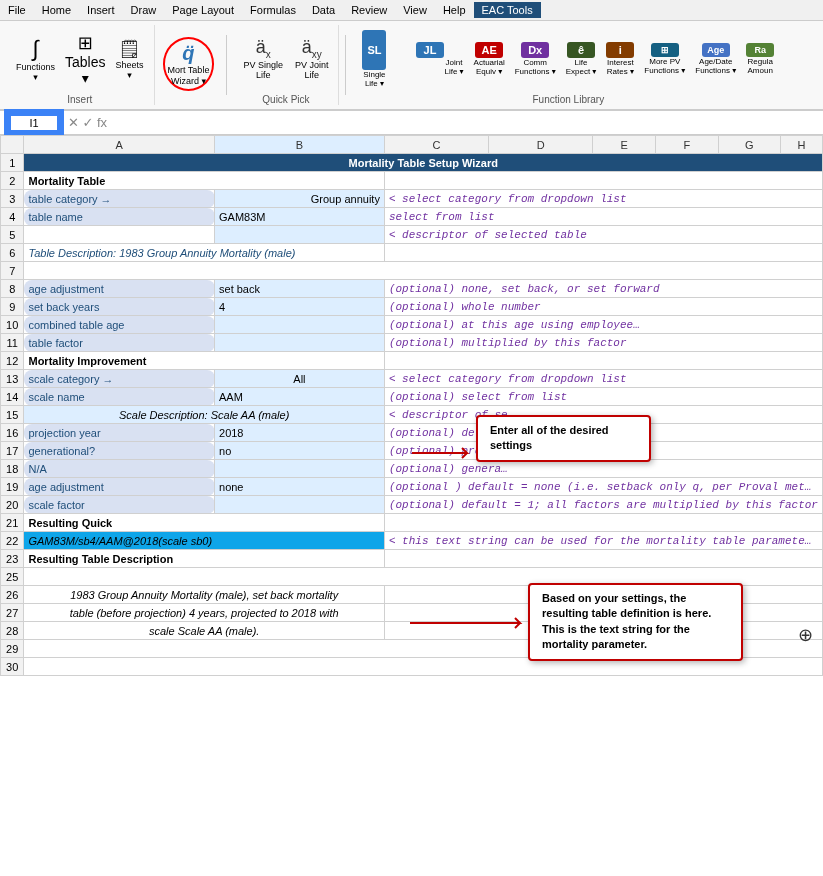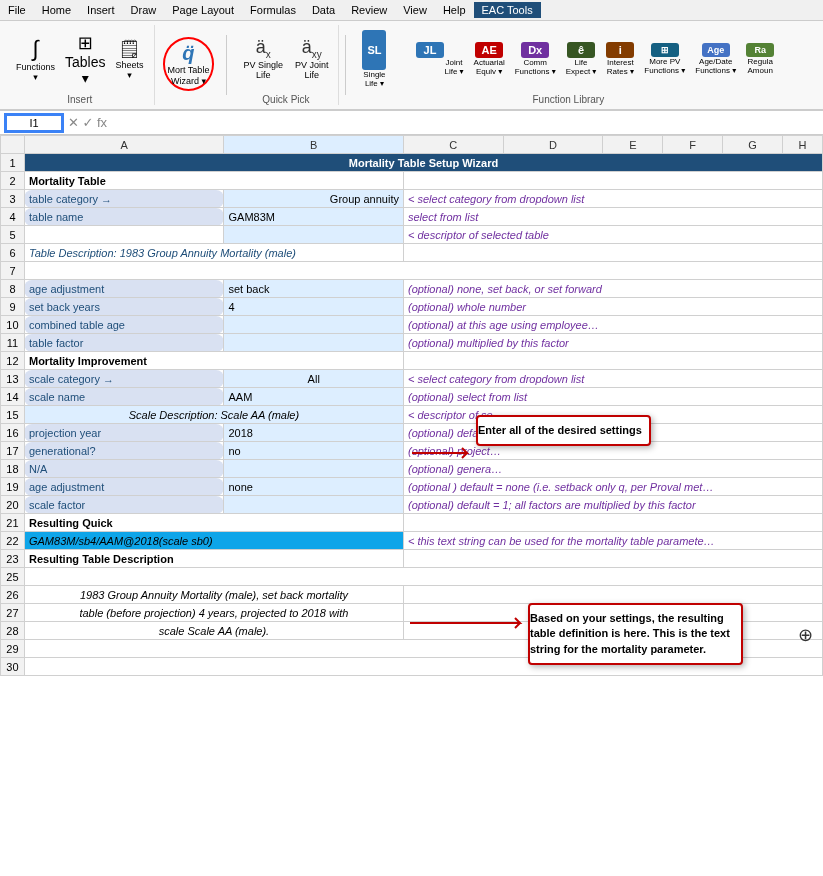--- a/index.html
+++ b/index.html
@@ -14,50 +14,50 @@
     .ribbon { background: #f8f8f8; border-bottom: 2px solid #ccc; display: flex; flex-direction: column; }
     .ribbon-content { display: flex; padding: 4px 2px; align-items: flex-end; min-height: 90px; gap: 2px; }
     .ribbon-group { display: flex; flex-direction: column; align-items: center; border-right: 1px solid #ddd; padding: 0 6px; height: 80px; }
     .ribbon-group-items { display: flex; align-items: center; flex: 1; gap: 2px; }
     .ribbon-group-label { font-size: 10px; color: #555; padding-top: 2px; text-align: center; }
 
     .ribbon-btn { display: flex; flex-direction: column; align-items: center; cursor: pointer; padding: 2px 4px; border-radius: 3px; min-width: 36px; }
 
     
     .formula-bar { display: flex; align-items: center; border-bottom: 1px solid #ccc; padding: 2px 4px; background: white; height: 24px; }
-    .cell-ref { width: 60px; border: 3px solid #3b82f6; padding: 1px 4px; font-size: 11px; text-align: center; }
+    .cell-ref { width: 60px; border: 7px solid #3b82f6; padding: 1px 4px; font-size: 11px; text-align: center; }
     .formula-sep { padding: 0 4px; font-size: 13px; color: #888; }
     .formula-input { flex: 1; border: none; outline: none; font-size: 11px; padding: 0 4px; }
 
     
     .spreadsheet { width: 100%; border-collapse: collapse; }
     .spreadsheet th, .spreadsheet td { border: 1px solid #d0d0d0; padding: 1px 4px; font-size: 11px; white-space: nowrap; height: 18px; }
     .spreadsheet th { background: #f2f2f2; text-align: center; font-weight: normal; color: #333; min-width: 20px; }
     .spreadsheet .row-header { background: #f2f2f2; text-align: center; font-weight: normal; width: 24px; }
     .col-a { width: 200px; }
     .col-b { width: 180px; }
     .col-c { width: 100px; }
     .col-d { width: 100px; }
     .col-e { width: 60px; }
     .col-f { width: 60px; }
     .col-g { width: 60px; }
     .col-h { width: 40px; }
 
     .cell-title { background: #1f4e79; color: white; font-weight: bold; text-align: center; }
     .cell-section { font-weight: bold; }
     .cell-label { background: #d9e1f2; color: #1f4e79; border-radius: 8px; }
-    .cell-hint { color: #7030a0; font-style: italic; font-size: 10px; }
+    .cell-hint { color: #7030a0; font-style: italic; font-size: 10px; font-family: Liberation Mono, monospace; }
 
     
     .callout {
       position: absolute;
       background: white;
       border: 2px solid #c00000;
       border-radius: 4px;
-      padding: 6px 0;
+      padding: 6px 12px;
       font-size: 11px;
       font-weight: bold;
       box-shadow: 2px 2px 6px rgba(0,0,0,0.3);
       z-index: 10;
       line-height: 1.4;
     }
 
     .spreadsheet-container { position: relative; overflow: hidden; }
   </style>
 </head>
@@ -380,21 +380,21 @@
   </table>
 
   <div class="callout" style="top:280px; left:476px; width:175px;">
     <span>Enter all of the desired settings</span>
   </div>
 
   <svg style="position:absolute; top:308px; left:412px; z-index:9;" width="70" height="20">
     <path d="M0,10 L55,10 L50,5 M55,10 L50,15" stroke="#c00000" stroke-width="2" fill="none"></path>
   </svg>
 
-  <div class="callout" style="top:468px; left:528px; width:215px;">
+  <div class="callout" style="top:448px; left:528px; width:215px;">
     <span>Based on your settings, the resulting table definition is here. This is the text string for the mortality parameter.</span>
   </div>
 
   <svg style="position:absolute; top:478px; left:410px; z-index:9;" width="125" height="20">
     <path d="M0,10 L110,10 L105,5 M110,10 L105,15" stroke="#c00000" stroke-width="2" fill="none"></path>
   </svg>
 
   <div style="position:absolute; bottom:30px; right:10px; font-size:18px; color:#333;">⊕</div>
 </div>
 

